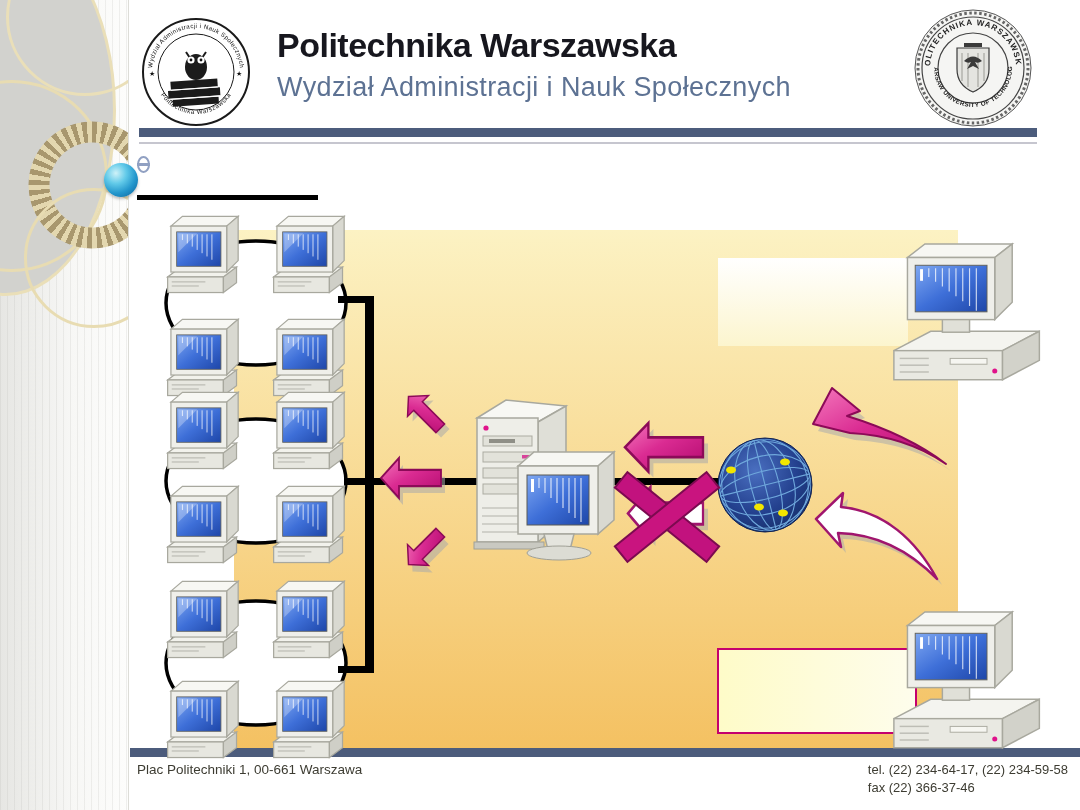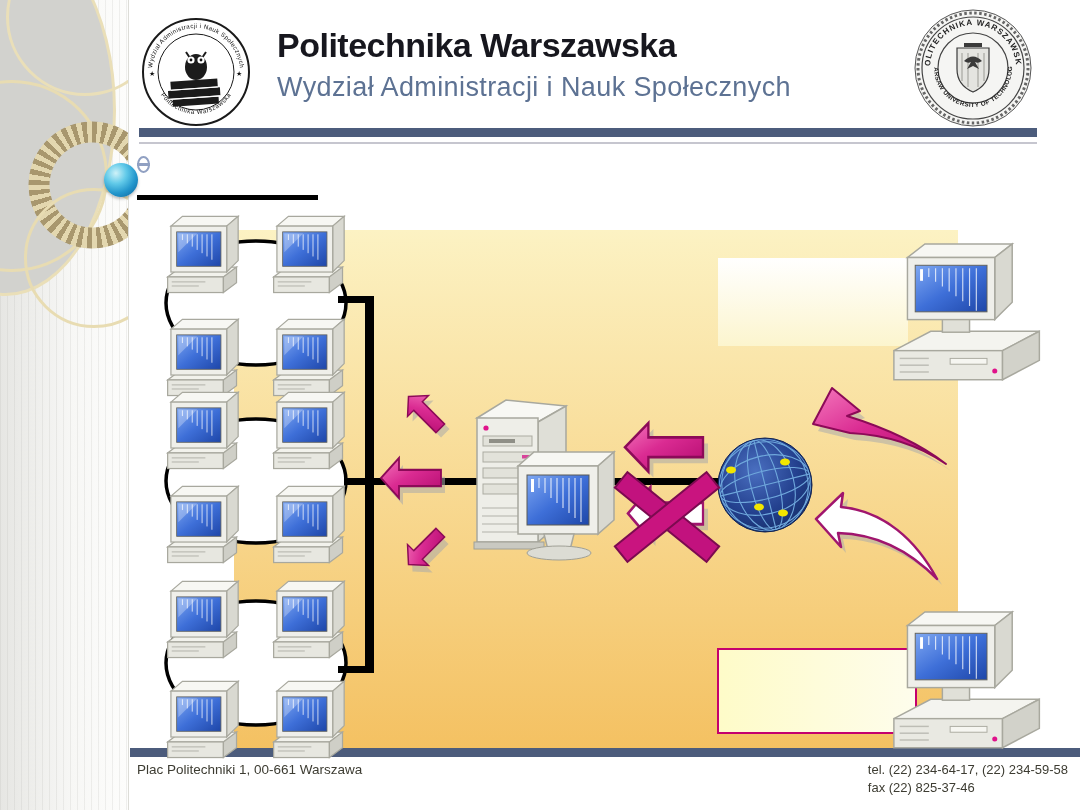--- a/index.html
+++ b/index.html
@@ -133,21 +133,21 @@
 
   <div class="theta"></div>
   <div class="t-underline"></div>
 
   <div class="fbar"></div>
   <div class="f-left">
     <div>Plac Politechniki 1, 00-661 Warszawa</div>
   </div>
   <div class="f-right">
     <div>tel. (22) 234-64-17, (22) 234-59-58</div>
-    <div>fax (22) 825-37-46</div>
+    <div>fax (22) 366-37-46</div>
   </div>
 
   <svg class="diagram" viewBox="0 0 1080 810">
     <defs>
       <linearGradient id="panel" x1="0" y1="0" x2="0" y2="1">
         <stop offset="0" stop-color="#FCF2C3"></stop>
           <stop offset="1" stop-color="#F4C162"></stop>
       </linearGradient>
       <linearGradient id="wbox" x1="0" y1="0" x2="0" y2="1">
         <stop offset="0" stop-color="#FFFFFF"></stop>

